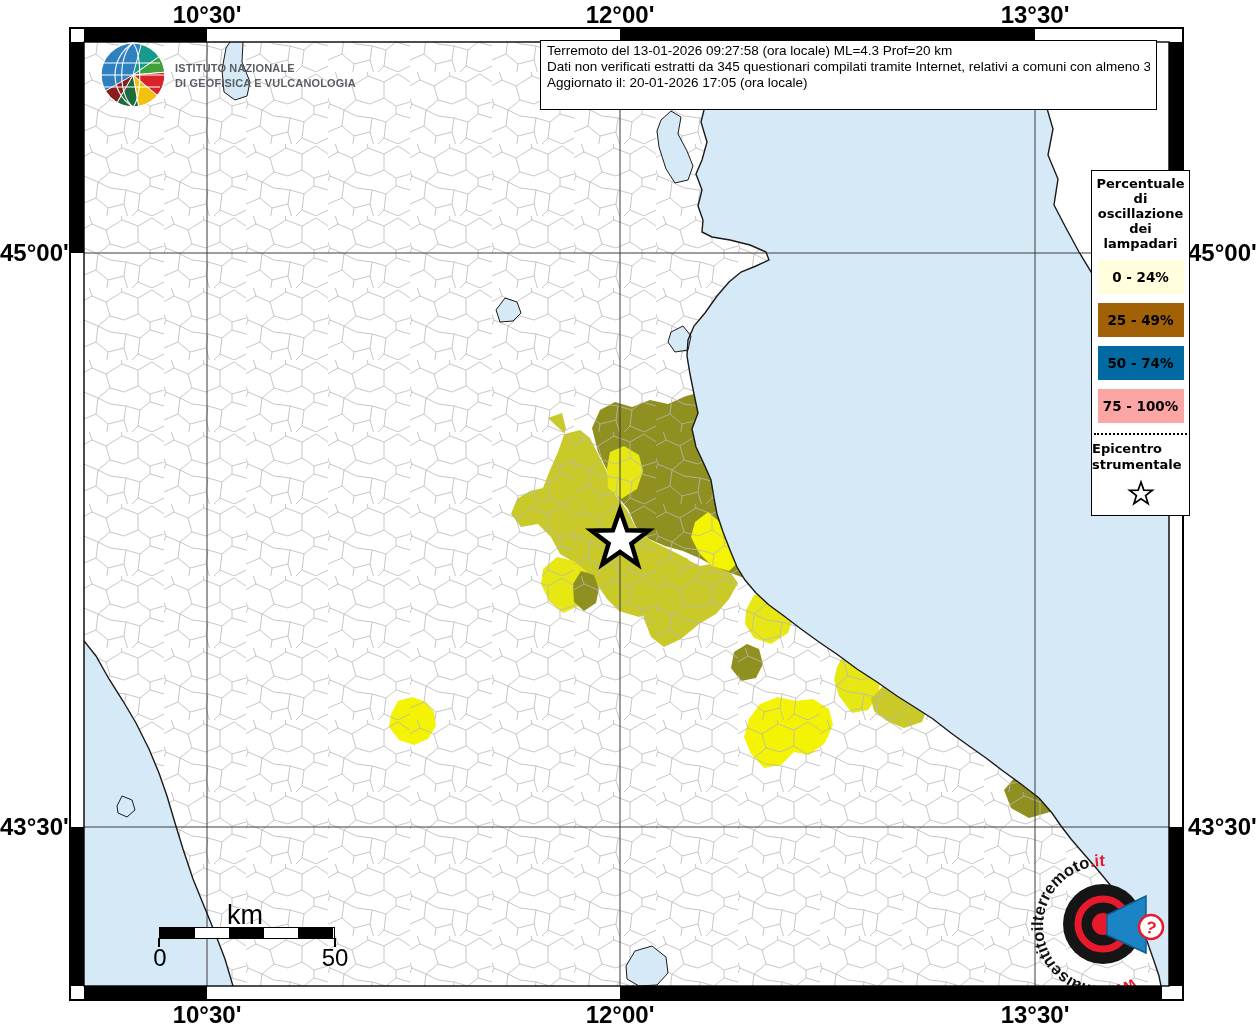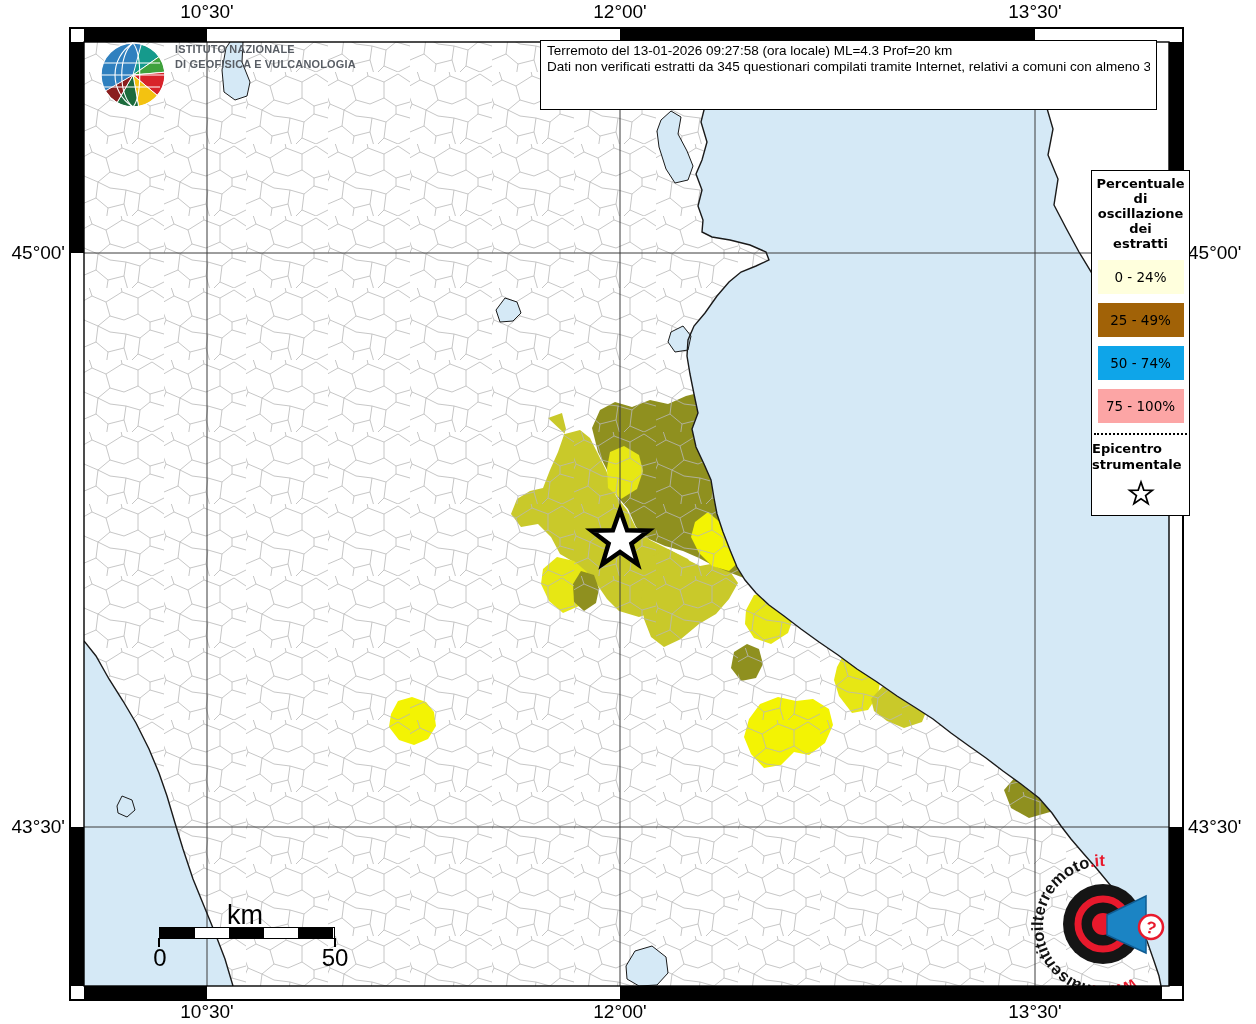--- a/index.html
+++ b/index.html
@@ -1,40 +1,40 @@
 <!DOCTYPE html>
 <html><head>
 <meta charset="utf-8">
 <style>
   html,body{margin:0;padding:0;background:#fff;}
   .stage{position:relative;width:1256px;height:1024px;background:#fff;overflow:hidden;
          font-family:"Liberation Sans",sans-serif;}
   #map-svg{position:absolute;left:0;top:0;}
   
-  .ax{position:absolute;font-size:19px;color:#000;white-space:nowrap;}
+  .ax{position:absolute;font-size:24px;color:#000;white-space:nowrap;font-weight:bold;}
   .ax-top{top:1px;transform:translateX(-50%);}
   .ax-bottom{top:1001px;transform:translateX(-50%);}
   .ax-left{left:0;width:65px;text-align:right;transform:translateY(-50%);}
   .ax-right{left:1188px;transform:translateY(-50%);}
   
   .title-box{position:absolute;left:540px;top:40px;width:617px;height:70px;background:#fff;
              border:1.5px solid #000;box-sizing:border-box;padding:2px 6px;font-size:13.5px;
              line-height:16.2px;color:#000;}
   .title-box div{white-space:nowrap;overflow:hidden;}
   
-  .ingv{position:absolute;left:98px;top:42px;display:flex;}
+  .ingv{position:absolute;left:98px;top:42px;display:flex;align-items:center;}
   .ingv-text{margin-left:7px;font-weight:bold;font-size:11.5px;line-height:15px;color:#585d64;
              transform:scaleX(.95);transform-origin:left center;letter-spacing:.2px;}
   
   .legend{position:absolute;left:1056px;top:170px;width:99px;min-height:340px;background:#fff;
           border:1.5px solid #000;box-sizing:border-box;padding:5px 0 8px 0;
           font-family:"DejaVu Sans",sans-serif;margin-left:35px;}
   .legend-title div{font-weight:bold;font-size:13px;line-height:15px;text-align:center;color:#000;}
   .swatch{width:86px;height:34px;margin:9px auto 5px auto;display:flex;align-items:center;
-          justify-content:center;font-weight:normal;font-size:13.5px;color:#000;}
+          justify-content:center;font-weight:bold;font-size:13.5px;color:#000;}
   .legend-sep{border-top:2px dotted #000;margin:10px 2px 6px 2px;}
   .legend-epi div{font-weight:bold;font-size:13px;line-height:16px;color:#000;}
   .legend-star{display:block;margin:6px auto 0 auto;}
   
   .scalebar{position:absolute;left:0;top:0;}
   .sb-km{position:absolute;left:205px;top:900px;width:80px;text-align:center;font-size:27px;color:#000;}
   .sb-bar{position:absolute;left:159px;top:927px;width:176px;height:12px;border:1.6px solid #000;
           box-sizing:border-box;display:flex;background:#fff;}
   .sb-seg{height:100%;}
   .sb-tick{position:absolute;width:2px;height:9px;background:#000;top:938px;}
@@ -147,20 +147,21 @@
   <div class="ax ax-bottom" style="left:620px">12°00'</div>
   <div class="ax ax-bottom" style="left:1035px">13°30'</div>
   <div class="ax ax-left" style="top:253px">45°00'</div>
   <div class="ax ax-left" style="top:827px">43°30'</div>
   <div class="ax ax-right" style="top:253px">45°00'</div>
   <div class="ax ax-right" style="top:827px">43°30'</div>
 
   <div class="title-box">
     <div>Terremoto del 13-01-2026 09:27:58 (ora locale) ML=4.3 Prof=20 km</div>
     <div>Dati non verificati estratti da 345 questionari compilati tramite Internet, relativi a comuni con almeno 3 questionari.</div>
+    <div>Aggiornato il: 20-01-2026 17:05 (ora locale)</div>
   </div>
 
   <div class="ingv">
     <svg width="70" height="68" viewBox="0 0 70 68">
       <circle cx="35" cy="33" r="32" fill="#2F80BF"></circle>
       <path d="M35,33 L43.3,2.1 A32,32 0 0 1 61.2,14.6 Z" fill="#159A8C" stroke="#fff" stroke-width="1"></path>
       <path d="M35,33 L61.2,14.6 A32,32 0 0 1 66.9,30.2 Z" fill="#3FA13C" stroke="#fff" stroke-width="1"></path>
       <path d="M35,33 L66.9,30.2 A32,32 0 0 1 59.5,53.6 Z" fill="#D8232A" stroke="#fff" stroke-width="1"></path>
       <path d="M35,33 L59.5,53.6 A32,32 0 0 1 40.6,64.5 Z" fill="#F3C211" stroke="#fff" stroke-width="1"></path>
       <path d="M35,33 L40.6,64.5 A32,32 0 0 1 19,60.7 Z" fill="#1C6B3C" stroke="#fff" stroke-width="1"></path>
@@ -178,26 +179,26 @@
       <div>DI GEOFISICA E VULCANOLOGIA</div>
     </div>
   </div>
 
   <div class="legend">
     <div class="legend-title" id="legend-title">
         <div>Percentuale</div>
         <div>di</div>
         <div>oscillazione</div>
         <div>dei</div>
-        <div>estratti</div>
+        <div>lampadari</div>
       </div>
     <div id="legend-classes">
         <div class="swatch" style="background: rgb(255, 255, 221);">0 - 24%</div>
         <div class="swatch" style="background: #a16207;">25 - 49%</div>
-        <div class="swatch" style="background: #0ea5e9;">50 - 74%</div>
+        <div class="swatch" style="background: #0369a1;">50 - 74%</div>
         <div class="swatch" style="background: #fca5a5;">75 - 100%</div>
       </div>
     <div class="legend-sep"></div>
     <div class="legend-epi" id="legend-epi">
         <div>Epicentro</div>
         <div>strumentale</div>
       </div>
     <svg class="legend-star" width="30" height="28" viewBox="0 0 30 28">
       <path id="legend-star-path" fill="#fff" stroke="#000" stroke-width="1.7" d="M15.0,3.0 L17.8,11.1 L26.4,11.3 L19.6,16.5 L22.1,24.7 L15.0,19.8 L7.9,24.7 L10.4,16.5 L3.6,11.3 L12.2,11.1 Z"></path>
     </svg>

